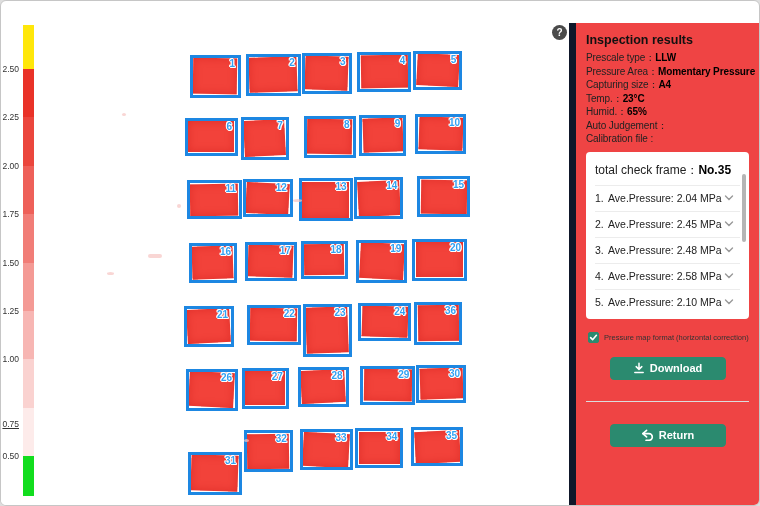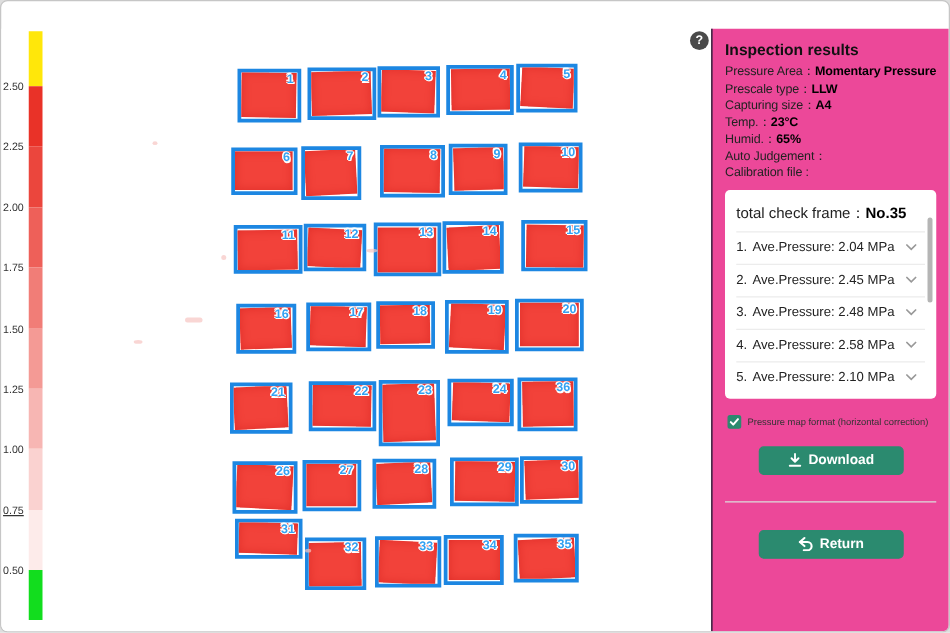--- a/index.html
+++ b/index.html
@@ -32,22 +32,22 @@
     color:var(--num-blue);
     text-shadow:-1px 0 #fff,1px 0 #fff,0 -1px #fff,0 1px #fff,1px 1px #fff,-1px -1px #fff; }
 
   .speck { position:absolute; background:#f6c5c2; border-radius:50%; opacity:.7; }
 
   .help-badge { position:absolute; left:551px; top:2px; width:15px; height:15px; border-radius:50%;
     background:#4a4a4a; color:#fff; font-size:10px; font-weight:bold; text-align:center;
     line-height:15px; }
 
   
-  .panel { position:absolute; left:568px; top:22px; right:0; bottom:0; background:#ec4899;
-    border-left:1px solid #0f172a; padding:8px 10px 0; }
+  .panel { position:absolute; left:568px; top:22px; right:0; bottom:0; background:#ef4444;
+    border-left:7px solid #0f172a; padding:8px 10px 0; }
   .panel h1 { font-size:12.5px; font-weight:bold; color:#111; margin:2px 0 4px; }
   .detail { font-size:10px; color:#222; line-height:13.5px; white-space:nowrap; letter-spacing:-0.1px; }
   .detail b { color:#000; }
 
   .card { position:relative; margin-top:6px; background:#fff; border-radius:4px;
     padding:6px 9px 4px; }
   .total-row { font-size:12px; color:#222; padding:4px 0 6px; }
   .total-row b { color:#000; }
   .result-row { display:flex; align-items:center; height:26px; border-top:1px solid #ececec;
     font-size:10.5px; color:#222; }
@@ -94,21 +94,21 @@
         <div style="height: 40px; background: rgb(18, 221, 30);"></div>
       </div>
     <div class="scale-ticks">
         <span class="tick" style="top: 39px;">2.50</span>
         <span class="tick" style="top: 87.4px;">2.25</span>
         <span class="tick" style="top: 135.8px;">2.00</span>
         <span class="tick" style="top: 184.2px;">1.75</span>
         <span class="tick" style="top: 232.6px;">1.50</span>
         <span class="tick" style="top: 281px;">1.25</span>
         <span class="tick" style="top: 329.4px;">1.00</span>
-        <span class="tick" style="top: 378px; text-decoration: underline;">0.75</span>
+        <span class="tick" style="top: 394px; text-decoration: underline;">0.75</span>
         <span class="tick" style="top: 426.2px;">0.50</span>
       </div>
     <div>
         <div class="frame" style="left: 189px; top: 32px; width: 51px; height: 43px;">
           <div class="patch" style="transform: rotate(1deg);"></div>
           <span class="fnum">1</span>
         </div>
         <div class="frame" style="left: 244.8px; top: 31px; width: 55px; height: 42px;">
           <div class="patch" style="transform: rotate(-2deg);"></div>
           <span class="fnum">2</span>
@@ -218,21 +218,21 @@
           <span class="fnum">28</span>
         </div>
         <div class="frame" style="left: 359.4px; top: 342.5px; width: 55px; height: 39px;">
           <div class="patch" style="transform: rotate(1deg);"></div>
           <span class="fnum">29</span>
         </div>
         <div class="frame" style="left: 415.2px; top: 341.5px; width: 50px; height: 38px;">
           <div class="patch" style="transform: rotate(-2deg);"></div>
           <span class="fnum">30</span>
         </div>
-        <div class="frame" style="left: 187px; top: 392px; width: 54px; height: 32px;">
+        <div class="frame" style="left: 187px; top: 429px; width: 54px; height: 43px;">
           <div class="patch" style="transform: rotate(2deg);"></div>
           <span class="fnum">31</span>
         </div>
         <div class="frame" style="left: 242.8px; top: 407.2px; width: 49px; height: 42px;">
           <div class="patch" style="transform: rotate(-1deg);"></div>
           <span class="fnum">32</span>
         </div>
         <div class="frame" style="left: 298.6px; top: 406.2px; width: 53px; height: 41px;">
           <div class="patch" style="transform: rotate(3deg);"></div>
           <span class="fnum">33</span>
@@ -254,22 +254,22 @@
     <div class="speck" style="left:121px;top:90px;width:4px;height:3px;"></div>
     <div class="speck" style="left:243px;top:416px;width:5px;height:3px;"></div>
 
     <div class="help-badge">?</div>
   </div>
 
   <div class="panel">
     <h1>Inspection results</h1>
 
     <div>
+      <div class="detail"><span>Prescale type：</span><b>LLW</b></div>
       <div class="detail"><span>Pressure Area：</span><b>Momentary Pressure</b></div>
-      <div class="detail"><span>Prescale type：</span><b>LLW</b></div>
       <div class="detail"><span>Capturing size：</span><b>A4</b></div>
       <div class="detail"><span>Temp.：</span><b>23°C</b></div>
       <div class="detail"><span>Humid.：</span><b>65%</b></div>
       <div class="detail"><span>Auto Judgement：</span><b></b></div>
       <div class="detail"><span>Calibration file :</span><b></b></div>
     </div>
 
     <div class="card">
       <div class="total-row"><span>total check frame：</span><b>No.35</b></div>
 

